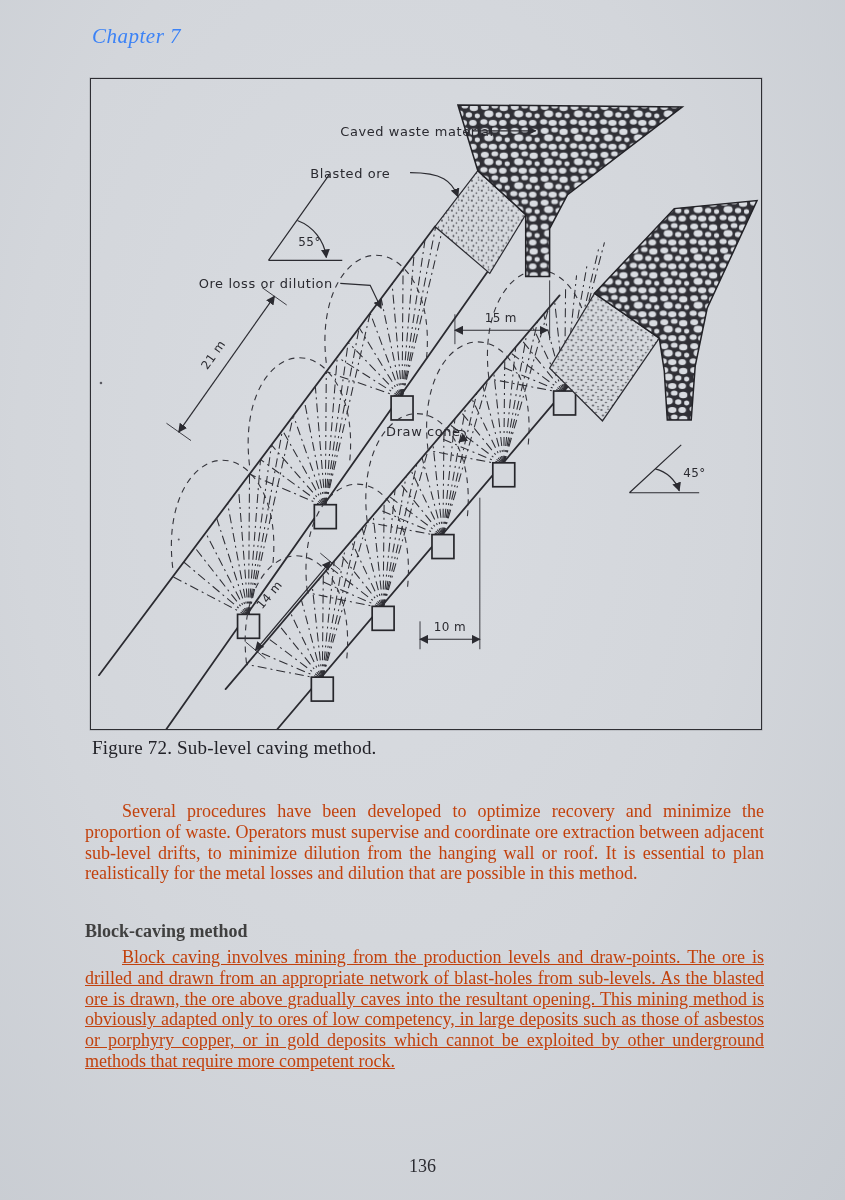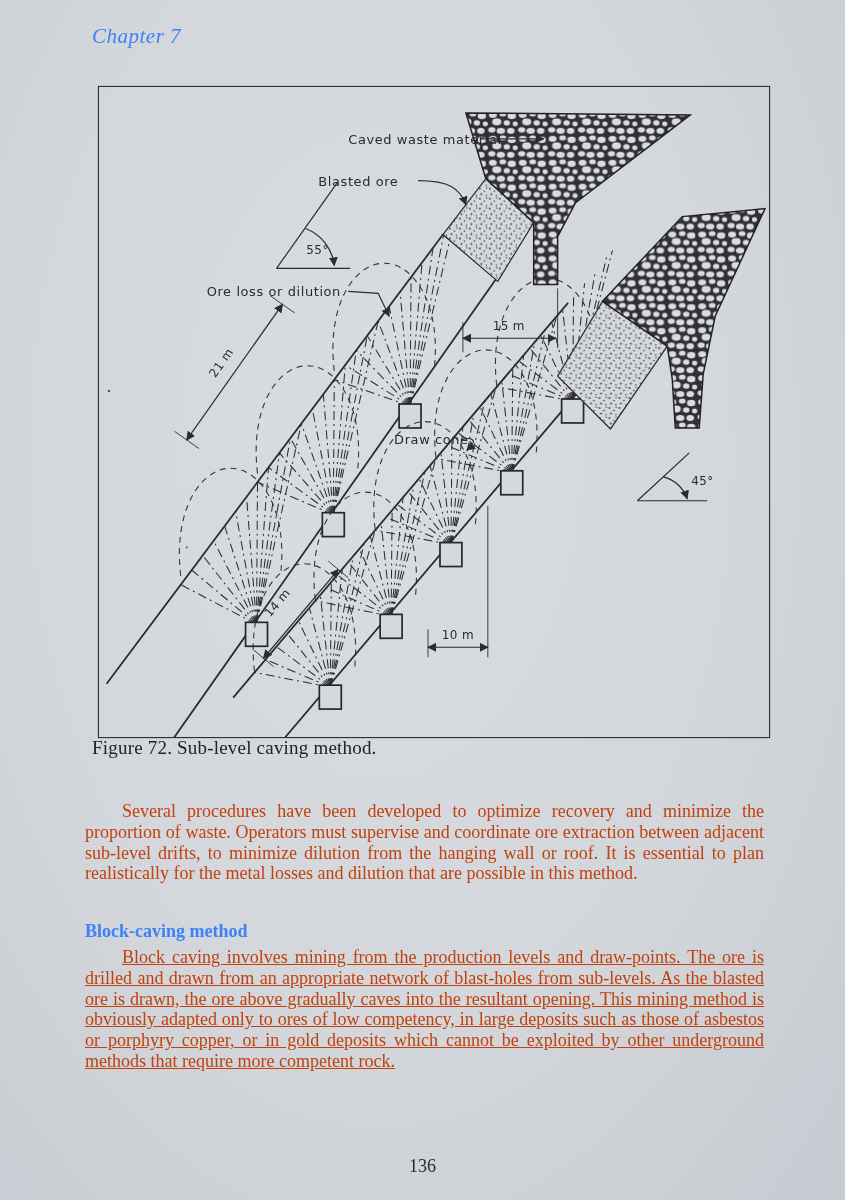--- a/index.html
+++ b/index.html
@@ -7,35 +7,35 @@
     width:845px;height:1200px;position:relative;overflow:hidden;
     background:radial-gradient(ellipse at 45% 38%, #d9dce1 0%, #d3d6db 55%, #c7cbd1 100%);
     font-family:"Liberation Serif", serif;color:#26262c;
   }
   .page{position:absolute;inset:0;}
   .chapter-header{
     position:absolute;left:92px;top:24px;font-style:italic;font-size:21px;
     letter-spacing:.5px;color:#3b82f6;
   }
   .figure-box{
-    position:absolute;left:90px;top:78px;width:672px;height:652px;margin:8px;
+    position:absolute;left:90px;top:78px;width:672px;height:652px;margin:0;
     border:1.6px solid #2e2e33;box-sizing:border-box;
     box-shadow:0 0 0 .5px rgba(40,40,48,.25);
   }
   .figure-box svg{display:block;width:100%;height:100%;}
   .caption{
     position:absolute;left:92px;top:737px;font-size:19px;color:#222228;letter-spacing:.2px;
   }
   .body-text{
     position:absolute;left:85px;width:679px;margin:0;font-size:18px;line-height:20.8px;
     text-align:justify;color:#c2410c;
   }
   .indent{text-indent:37px;}
   .section-heading{
-    position:absolute;left:85px;top:921px;margin:0;font-size:18px;font-weight:bold;color:#3b82f6;
+    position:absolute;left:85px;top:921px;margin:0;font-size:18px;font-weight:bold;color:#404040;
   }
   .p1{top:801px;}
   .p2{top:947px;text-decoration:underline;}
   .p3{top:1073px;}
   .page-number{
     position:absolute;left:0;top:1156px;width:100%;text-align:center;font-size:18px;color:#2a2a30;
   }
   
   .mainline{stroke:#2b2b31;stroke-width:1.8;fill:none;stroke-linecap:round;}
   .ray{stroke:#2e2e34;stroke-width:1.05;stroke-dasharray:9 4 2 4;fill:none;}

